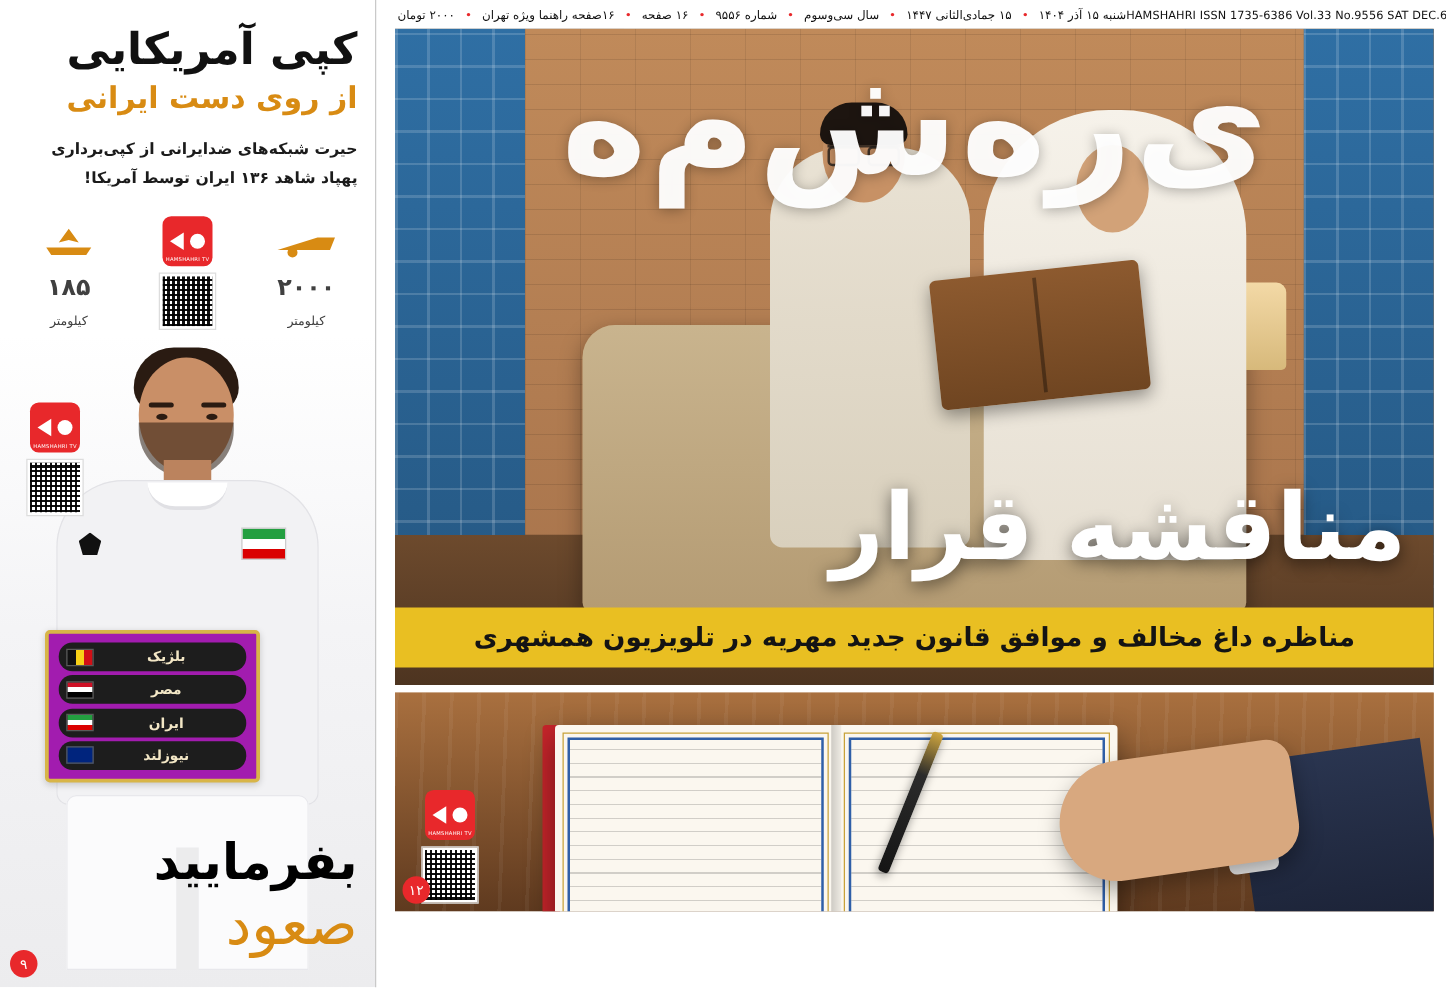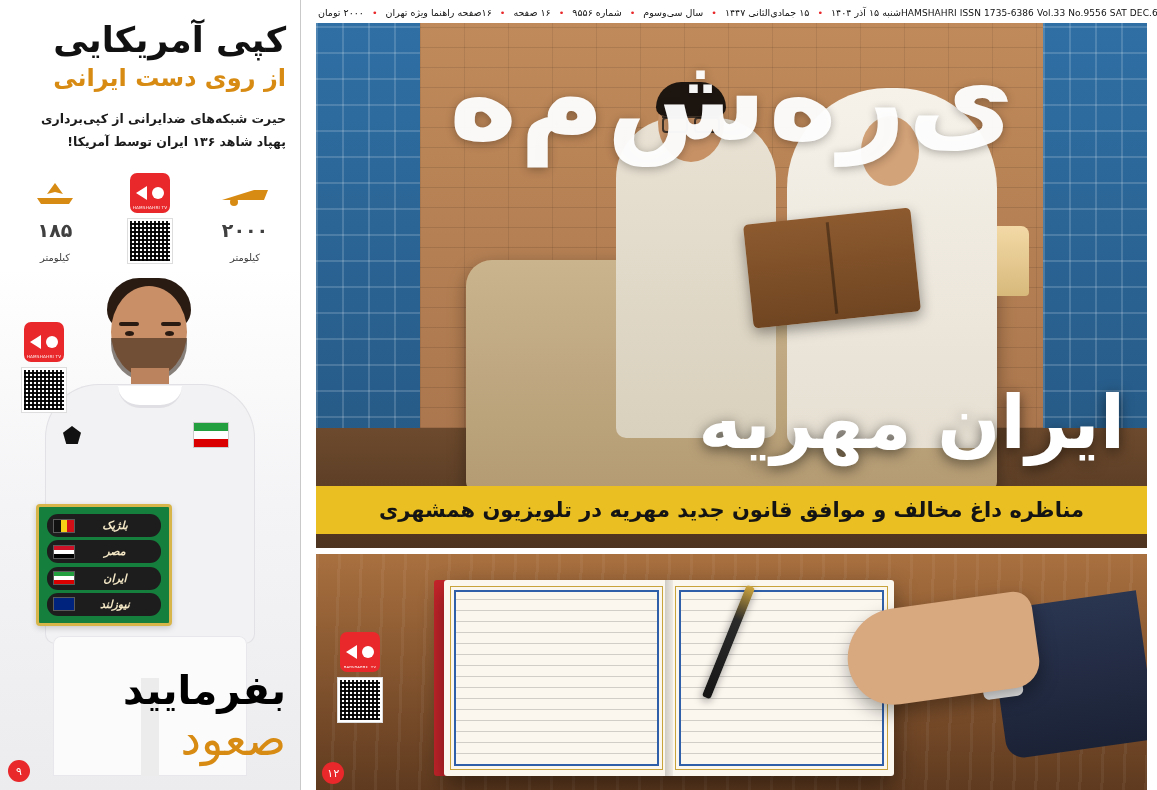--- a/index.html
+++ b/index.html
@@ -214,28 +214,27 @@
     border-radius: 8px 8px 0 0;
     box-shadow: inset 0 0 0 1px #e8e8ec;
   }
   .p-shorts:after {
     content:""; position:absolute; left:88px; top:42px; width:18px; height:98px; background:#ececed;
   }
 
   .signboard {
     position: absolute;
     left: 36px; top: 236px;
-    width: 136px; height: 122px;
-    background: #15803d;
+    width: 172px; height: 122px;
+    background: #a21caf;
     border: 3px solid #d8b548;
     border-radius: 4px;
     padding: 7px 8px;
     display: flex; flex-direction: column; justify-content: space-between;
     box-shadow: 0 2px 6px rgba(0,0,0,.18);
-    font-style: italic;
   }
   .sb-row {
     display: flex; flex-direction: row-reverse; align-items: center;
     background: #1d1d1d;
     border-radius: 11px;
     height: 23px;
     padding: 0 6px;
     color: #fff;
   }
   .sb-row .sb-name {
@@ -435,25 +434,24 @@
     height: 48px;
     background: #e9bf22;
     display: flex; align-items: center; justify-content: center;
   }
   .hero-band span {
     font-size: 21px; font-weight: 700; color: #141414;
   }
 
   .lower {
     position: relative;
-    width: 831px; height: 236px;
+    width: 831px; height: 175px;
     margin-top: 6px;
     overflow: hidden;
     background: linear-gradient(180deg,#b07a4b,#6d4526);
-    font-family: Liberation Mono, monospace;
   }
   .desk {
     position: absolute; inset: 0;
     background:
       repeating-linear-gradient(92deg, rgba(255,255,255,.05) 0 3px, transparent 3px 22px),
       linear-gradient(180deg,#a9703f,#5f3a1f);
   }
   .ledger {
     position: absolute;
     left: 128px; top: 26px;
@@ -673,21 +671,21 @@
 
       <div class="logo-letters">
         <span class="ll">ه</span>
         <span class="ll">م</span>
         <span class="ll">ش</span>
         <span class="ll">ه</span>
         <span class="ll">ر</span>
         <span class="ll">ی</span>
       </div>
 
-      <div class="hero-title">ایران مهریه</div>
+      <div class="hero-title">مناقشه قرار</div>
 
       <div class="hero-band">
         <span>مناظره داغ مخالف و موافق قانون جدید مهریه در تلویزیون همشهری</span>
       </div>
     </div>
 
     <div class="lower">
       <div class="desk"></div>
       <div class="ledger-spine"></div>
       <div class="ledger">

